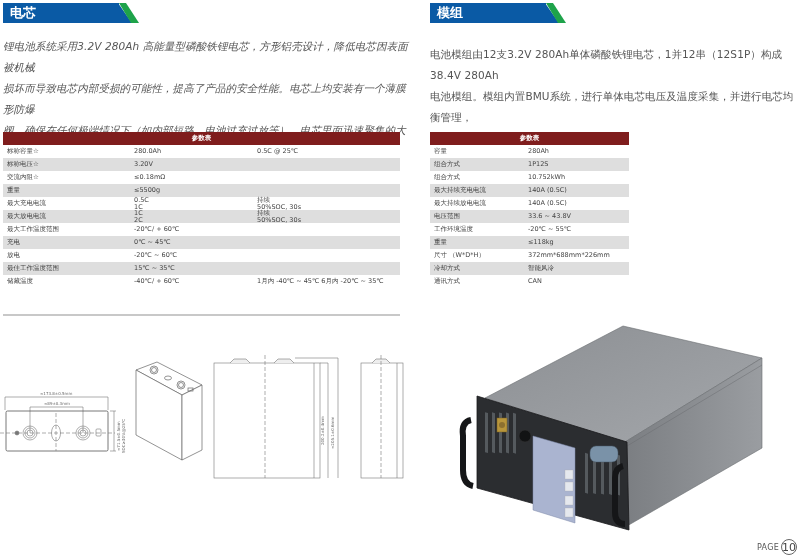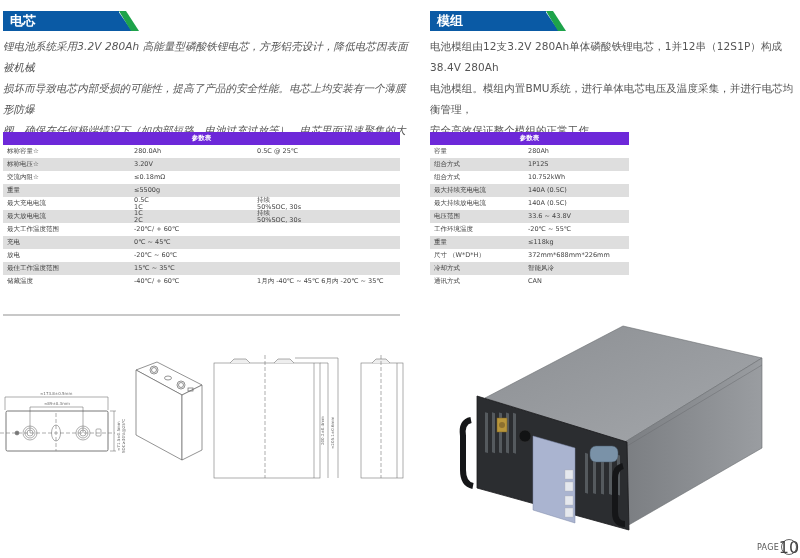--- a/index.html
+++ b/index.html
@@ -1,44 +1,44 @@
 <!DOCTYPE html>
 <html><head>
 <meta charset="utf-8">
 <style>
   * { box-sizing: border-box; margin: 0; padding: 0; }
   html, body { width: 800px; height: 558px; background: #ffffff; overflow: hidden; }
   body { position: relative; font-family: "DejaVu Sans", "Liberation Sans", sans-serif; color: #555; }
 
-  .tab { position: absolute; height: 20px; margin-top: 8px; }
+  .tab { position: absolute; height: 20px; }
   .tab .blue { position: absolute; left: 0; top: 0; height: 20px; background: #0a5aa5;
     clip-path: polygon(0 0, 100% 0, calc(100% - 0px) 100%, 0 100%); }
   .tab .label { position: absolute; left: 7px; top: 2px; color: #fff; font-weight: bold; font-size: 13px; line-height: 16px; }
   .tab .green { position: absolute; top: 0; height: 20px; width: 20px; background: #1ea34a;
     clip-path: polygon(0 0, 35% 0, 100% 100%, 60% 100%); }
   .tab .bluewedge { position: absolute; top: 0; height: 20px; width: 14px; background: #0a5aa5;
     clip-path: polygon(0 0, 0% 0, 100% 100%, 0 100%); }
 
   .para { position: absolute; font-size: 10.5px; line-height: 21px; color: #555; letter-spacing: 0.1px; }
 
   table.spec { position: absolute; border-collapse: collapse; font-size: 6.5px; color: #444; table-layout: fixed; }
-  table.spec th { background: #6d28d9; color: #fff; font-weight: bold; height: 13px; text-align: center; font-size: 6.5px; }
+  table.spec th { background: #7f1d1d; color: #fff; font-weight: bold; height: 13px; text-align: center; font-size: 6.5px; }
   table.spec td { height: 13px; padding: 0 0 0 4px; vertical-align: middle; white-space: nowrap; line-height: 6.5px; }
   table.spec tr:nth-child(even) td { background: #dedede; }
   table.spec tr:nth-child(odd) td { background: #ffffff; }
   table.spec td .l2 { display: block; }
   .tbl-bottom { position: absolute; height: 2px; background: #c8c8c8; }
 
   .drawing { position: absolute; }
   .dim-text { font-size: 4px; fill: #666; font-family: "DejaVu Sans", sans-serif; }
 
   .page { position: absolute; right: 3px; bottom: 3px; display: flex; align-items: center; gap: 2px; }
   .page .pg-label { font-size: 8px; color: #555; letter-spacing: 0.3px; margin-left: 33px; }
   .page .pg-num { width: 16px; height: 16px; border: 1.2px solid #666; border-radius: 50%;
-    font-size: 16px; color: #444; display: flex; align-items: center; justify-content: center; }
+    font-size: 11px; color: #444; display: flex; align-items: center; justify-content: center; }
 </style>
 </head>
 <body>
 
 <div class="tab" style="left:3px; top:3px; width:130px;">
   <div class="blue" style="width:116px;"></div>
   <div class="bluewedge" style="left:115px;"></div>
   <div class="green" style="left:116px;"></div>
   <span class="label">电芯</span>
 </div>
@@ -50,21 +50,21 @@
   <div>可以通过防暴阀排出，提高安全性。</div>
 </div>
 
 <div class="tab" style="left:430px; top:3px; width:130px;">
   <div class="blue" style="width:116px;"></div>
   <div class="bluewedge" style="left:115px;"></div>
   <div class="green" style="left:116px;"></div>
   <span class="label">模组</span>
 </div>
 
-<div class="para" style="left:430px; top:36px; width:370px;">
+<div class="para" style="left:430px; top:44px; width:370px;">
   <div>电池模组由12支3.2V  280Ah单体磷酸铁锂电芯，1并12串（12S1P）构成38.4V  280Ah</div>
   <div>电池模组。模组内置BMU系统，进行单体电芯电压及温度采集，并进行电芯均衡管理，</div>
   <div>安全高效保证整个模组的正常工作。</div>
 </div>
 
 <table class="spec" style="left:3px; top:132px; width:397px;">
   <colgroup>
       <col style="width:127px">
       <col style="width:123px">
       <col style="width:147px">

